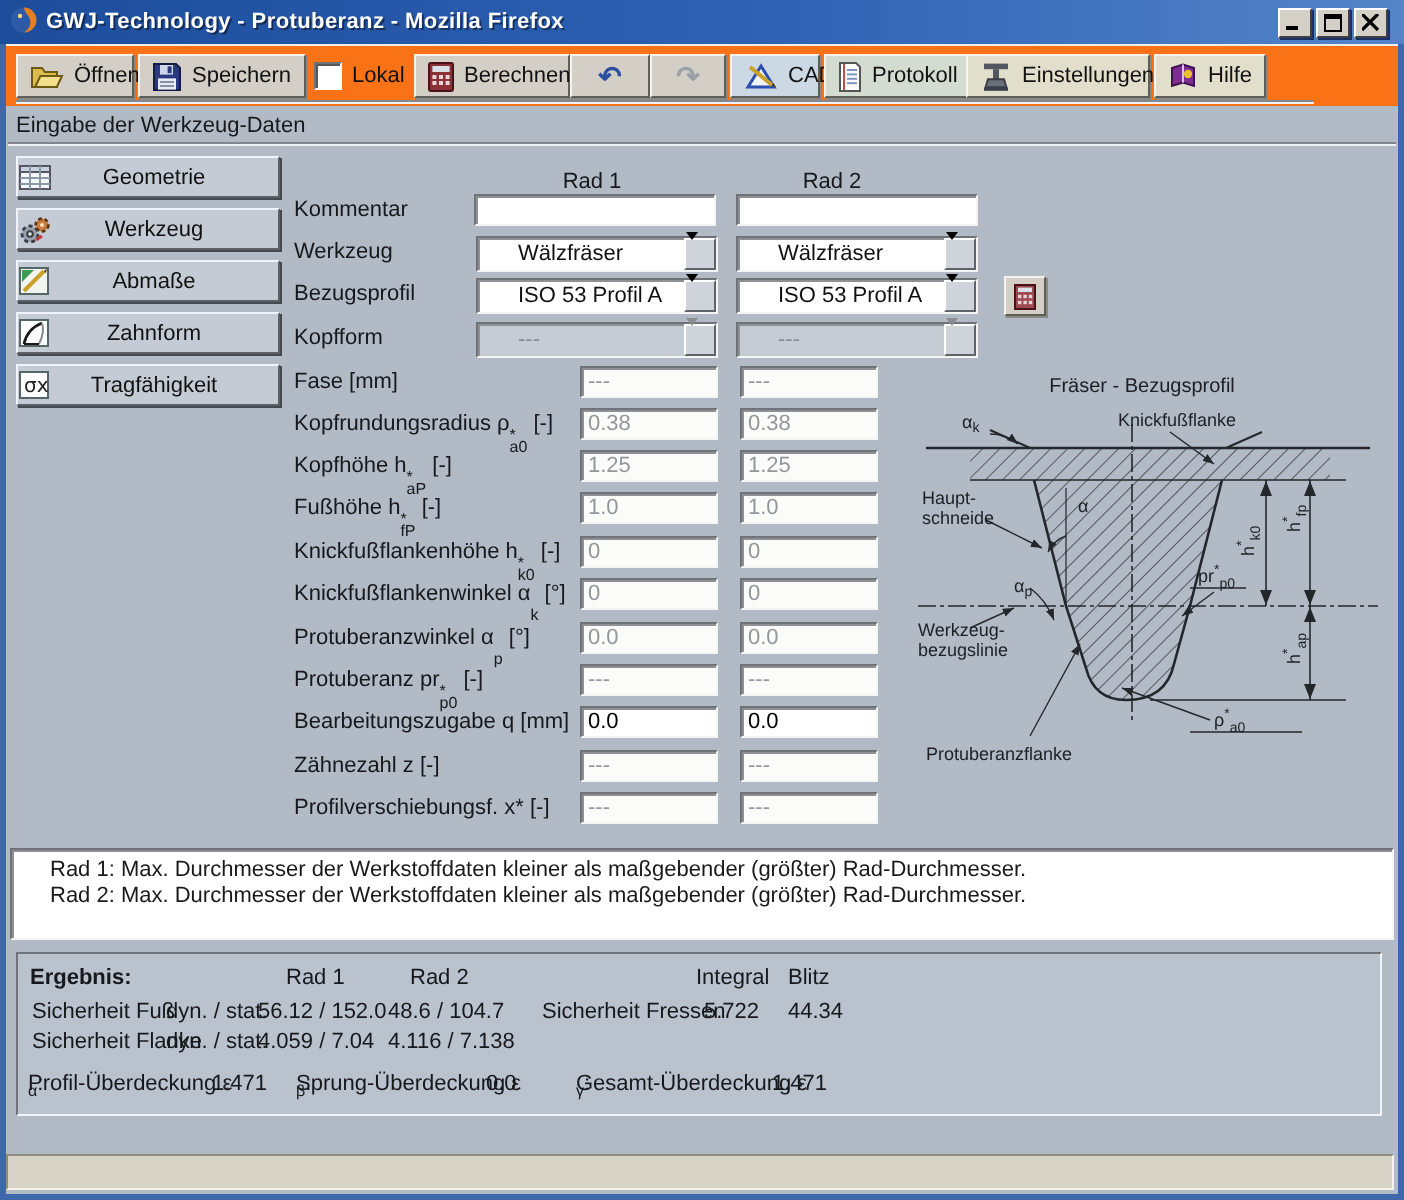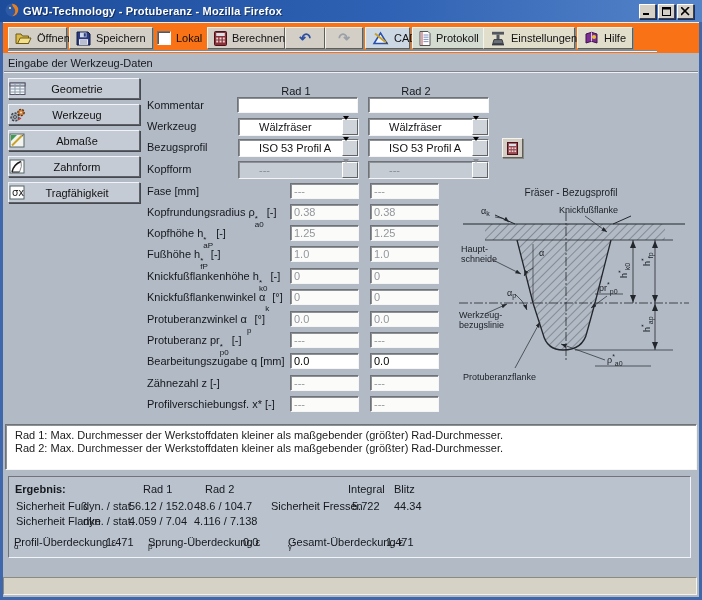--- a/index.html
+++ b/index.html
@@ -69,21 +69,21 @@
     border-top:4px solid #000;margin:5px auto 0;}
   .dropdown.dis{background:#c6ccd3;}
   .dropdown.dis .dd-text{color:#888c91;}
   .dropdown.dis .dd-arrow{border-top-color:#8a8e93;}
   .minibtn{position:absolute;width:19px;height:18px;background:#d3cfc7;border:1px solid;
     border-color:#f6f3ec #5f5f5a #5f5f5a #f6f3ec;box-shadow:1px 1px 0 #8a8a84;
     display:flex;align-items:center;justify-content:center;cursor:default;}
   
   .msgbox{position:absolute;left:5px;top:424px;width:690px;height:44px;background:#fff;
     border:1px solid;border-color:#6f7277 #f5f5f5 #f5f5f5 #6f7277;box-shadow:inset 1px 1px 0 #8d9095;}
-  .msgbox div{position:absolute;left:9px;white-space:nowrap;color:#1a1a1a;}
+  .msgbox div{position:absolute;left:19px;white-space:nowrap;color:#1a1a1a;}
   .results{position:absolute;left:8px;top:476px;width:681px;height:80px;background:#b9c2cd;
     border:1px solid;border-color:#70747a #f2f5f8 #f2f5f8 #70747a;}
   .results span{position:absolute;white-space:nowrap;color:#16181c;}
   .results sub{font-size:8px;}
   .statusbar{position:absolute;left:3px;top:577px;width:694px;height:18px;background:#d6d2c6;
     border:1px solid;border-color:#8d8a80 #f5f2ea #f5f2ea #8d8a80;box-sizing:border-box;
     line-height:16px;padding-left:5px;color:#444;}
 </style>
 </head>
 <body>

